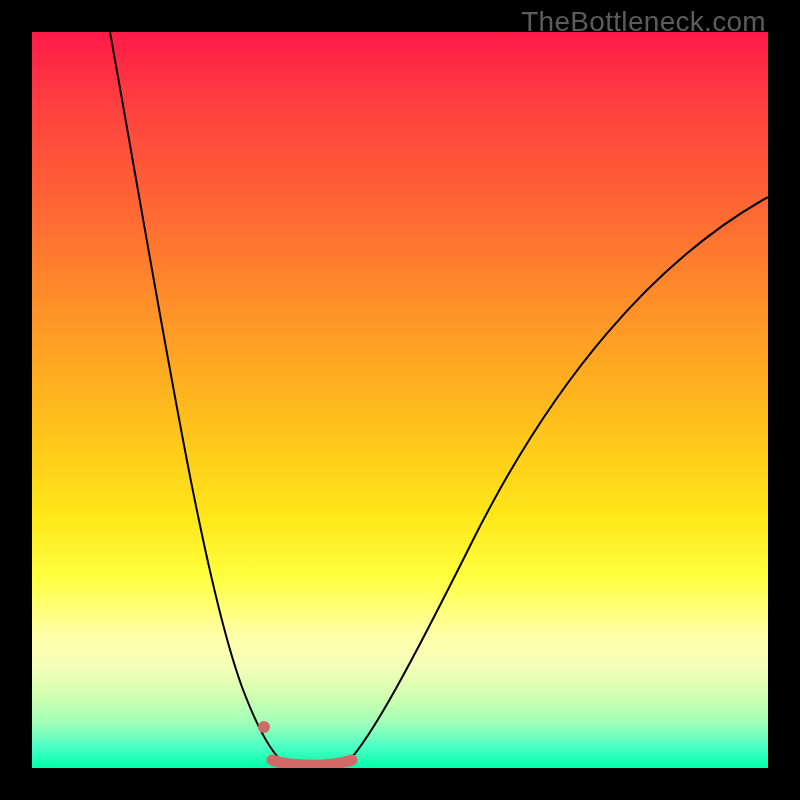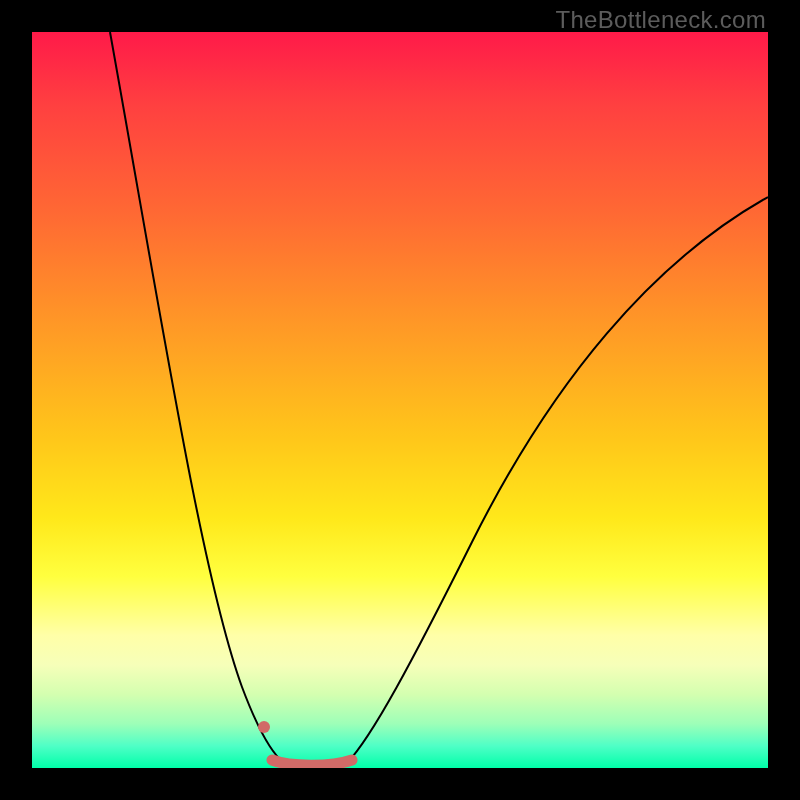--- a/index.html
+++ b/index.html
@@ -32,21 +32,21 @@
       #9dffb8 94%,
       #4fffc6 97%,
       #00ffa9 100%
     );
   }
   .watermark {
     position: absolute;
     top: 6px;
     right: 34px;
     color: #5c5c5c;
-    font-size: 24px;
+    font-size: 28px;
     font-weight: 500;
     letter-spacing: 0.3px;
     pointer-events: none;
   }
   svg.curves {
     position: absolute;
     left: 0;
     top: 0;
     width: 736px;
     height: 736px;

